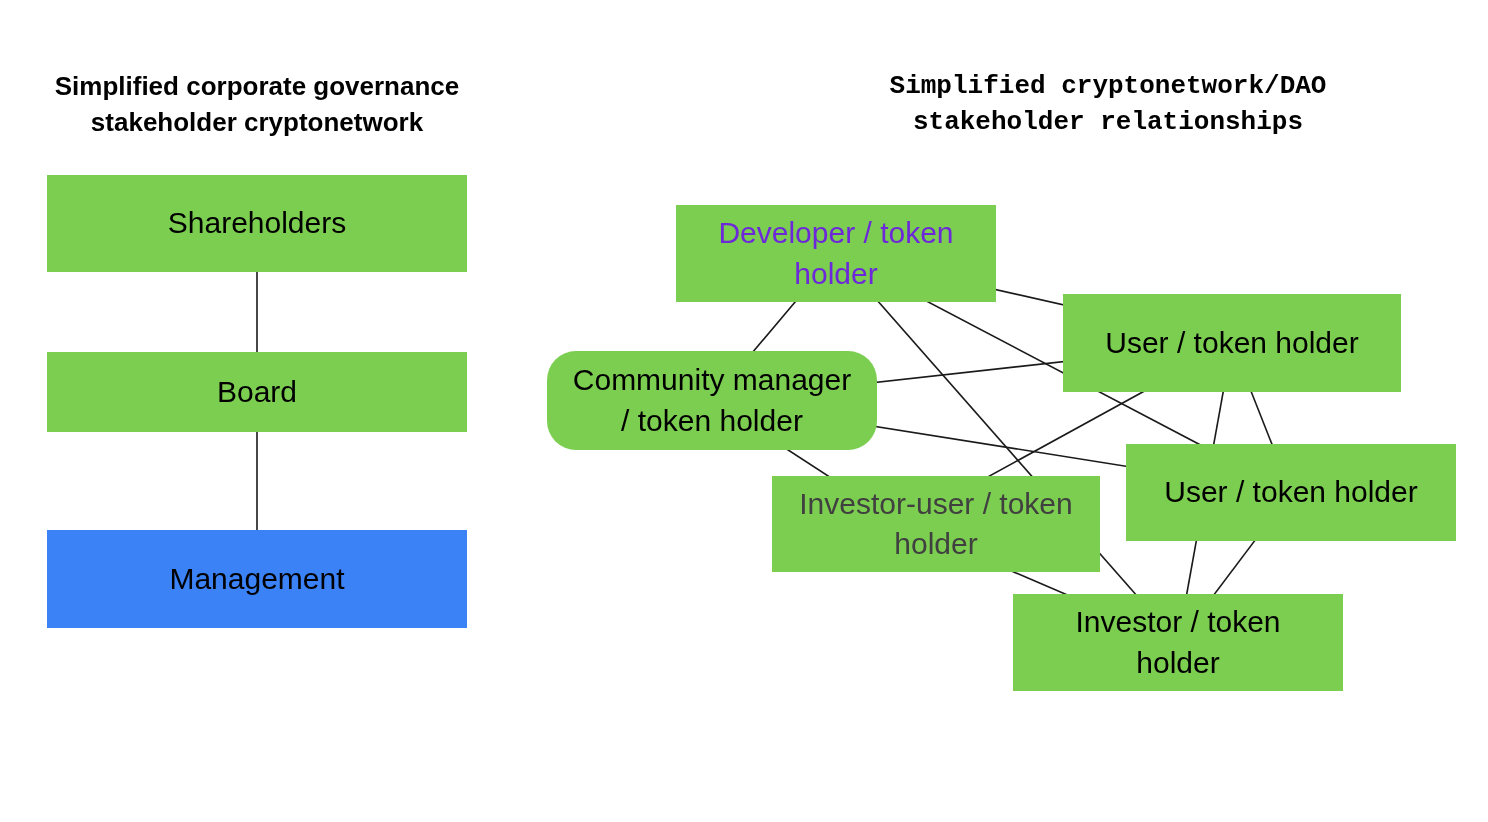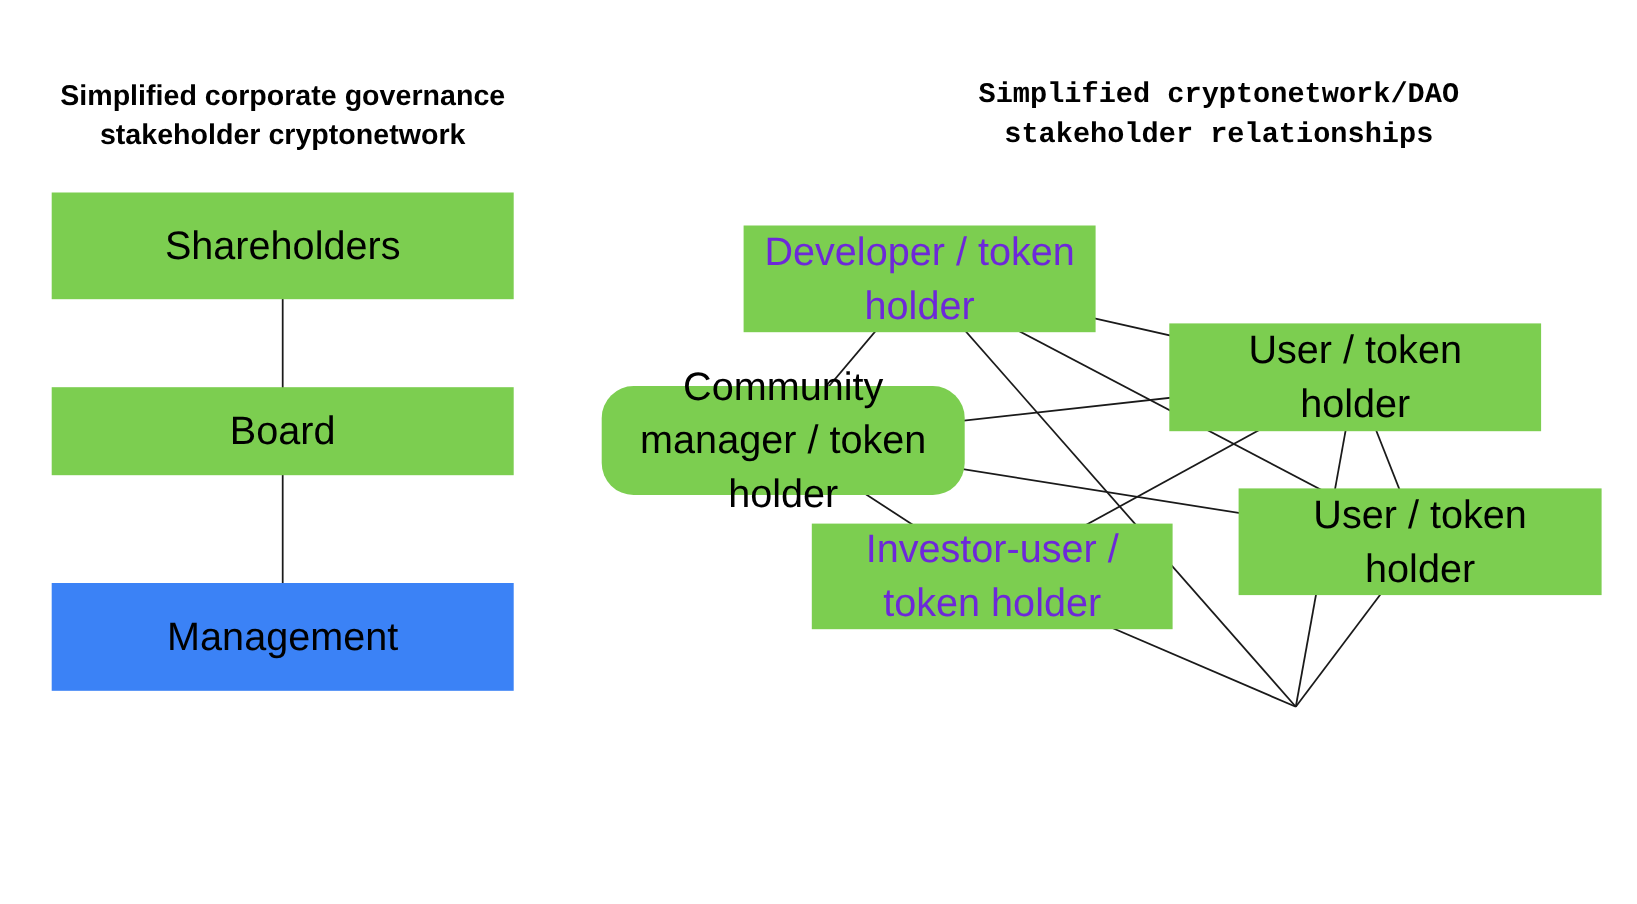--- a/index.html
+++ b/index.html
@@ -42,21 +42,21 @@
     line-height: 1.4;
   }
   #left-title  { left: 7px;  top: 68px;  width: 500px; }
   #right-title { left: 828px; top: 68px; width: 560px; font-family: Liberation Mono, monospace; }
   .node-box {
     position: absolute;
     display: flex;
     align-items: center;
     justify-content: center;
     text-align: center;
-    font-size: 36px;
+    font-size: 30px;
     font-weight: 400;
     color: #000000;
     line-height: 1.35;
     box-sizing: border-box;
     padding: 6px 18px;
   }
   .node-box span {
     display: block;
   }
 </style>
@@ -99,20 +99,23 @@
       </div>
       <div class="node-box" style="left: 676px; top: 205px; width: 320px; height: 97px; background: rgb(124, 206, 80); color: #6d28d9;">
         <span>Developer / token holder</span>
       </div>
       <div class="node-box" style="left: 1063px; top: 294px; width: 338px; height: 98px; background: rgb(124, 206, 80); color: rgb(0, 0, 0);">
         <span>User / token holder</span>
       </div>
       <div class="node-box" style="left: 547px; top: 351px; width: 330px; height: 99px; background: rgb(124, 206, 80); color: rgb(0, 0, 0); border-radius: 29px;">
         <span>Community manager / token holder</span>
       </div>
-      <div class="node-box" style="left: 738px; top: 476px; width: 328px; height: 96px; background: rgb(124, 206, 80); color: #6d28d9;">
+      <div class="node-box" style="left: 772px; top: 476px; width: 328px; height: 96px; background: rgb(124, 206, 80); color: #404040;">
         <span>Investor-user / token holder</span>
       </div>
       <div class="node-box" style="left: 1126px; top: 444px; width: 330px; height: 97px; background: rgb(124, 206, 80); color: rgb(0, 0, 0);">
         <span>User / token holder</span>
       </div>
+      <div class="node-box" style="left: 1013px; top: 594px; width: 330px; height: 97px; background: rgb(124, 206, 80); color: rgb(0, 0, 0);">
+        <span>Investor / token holder</span>
+      </div>
     </div>
 </div>
 
 </body></html>

